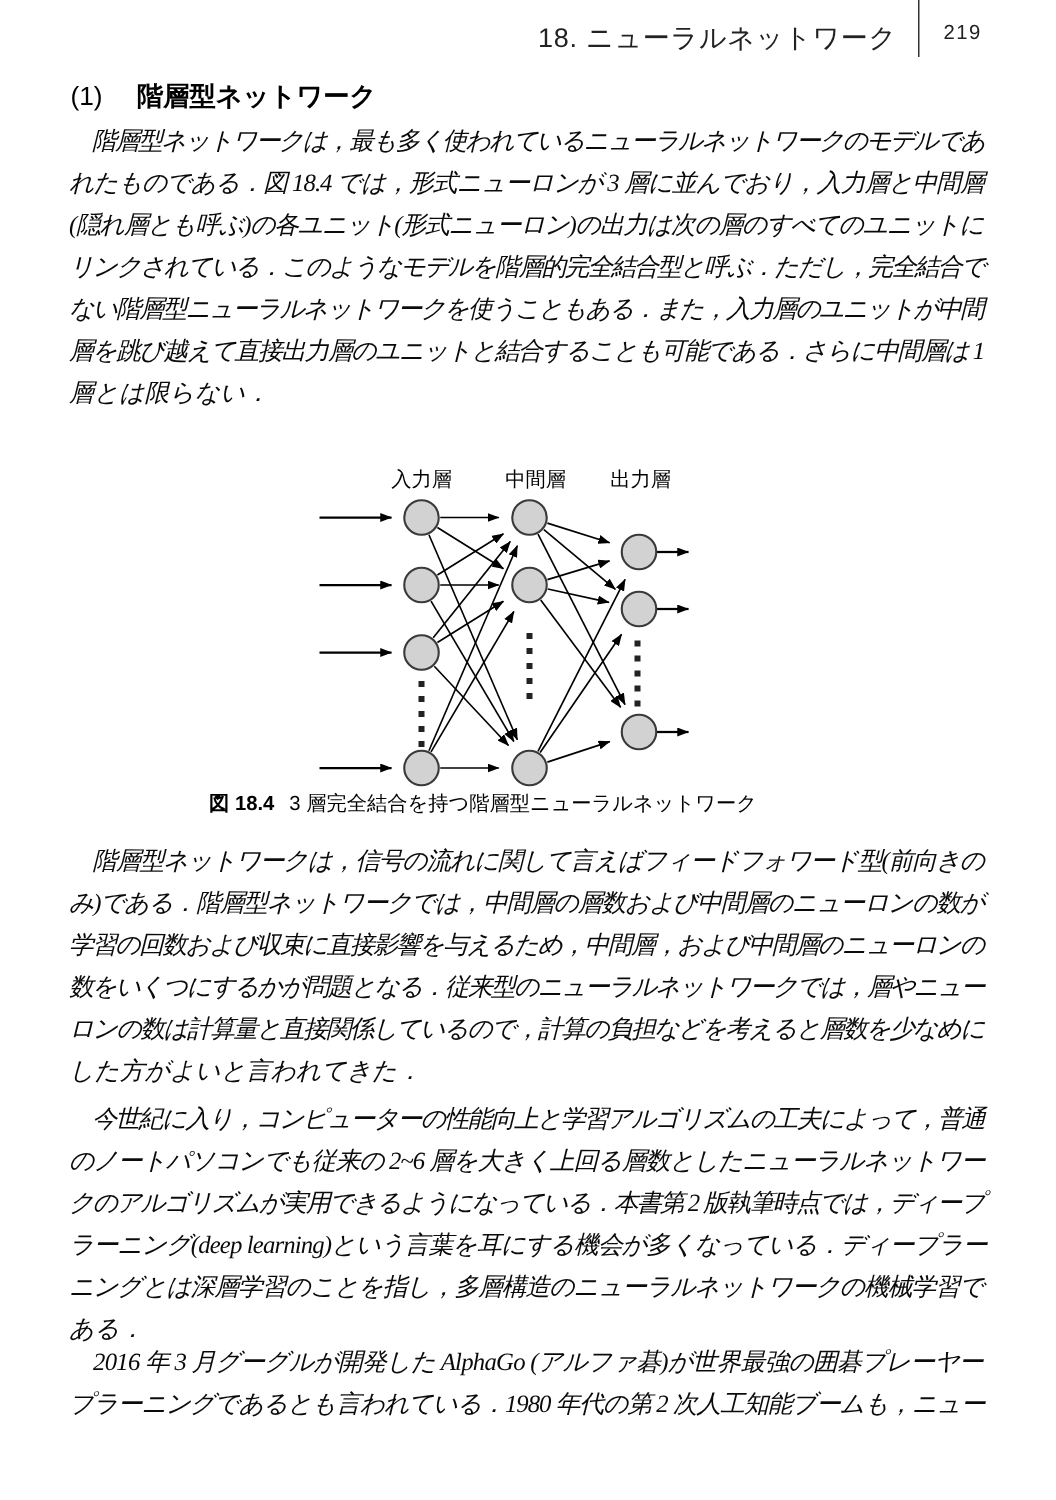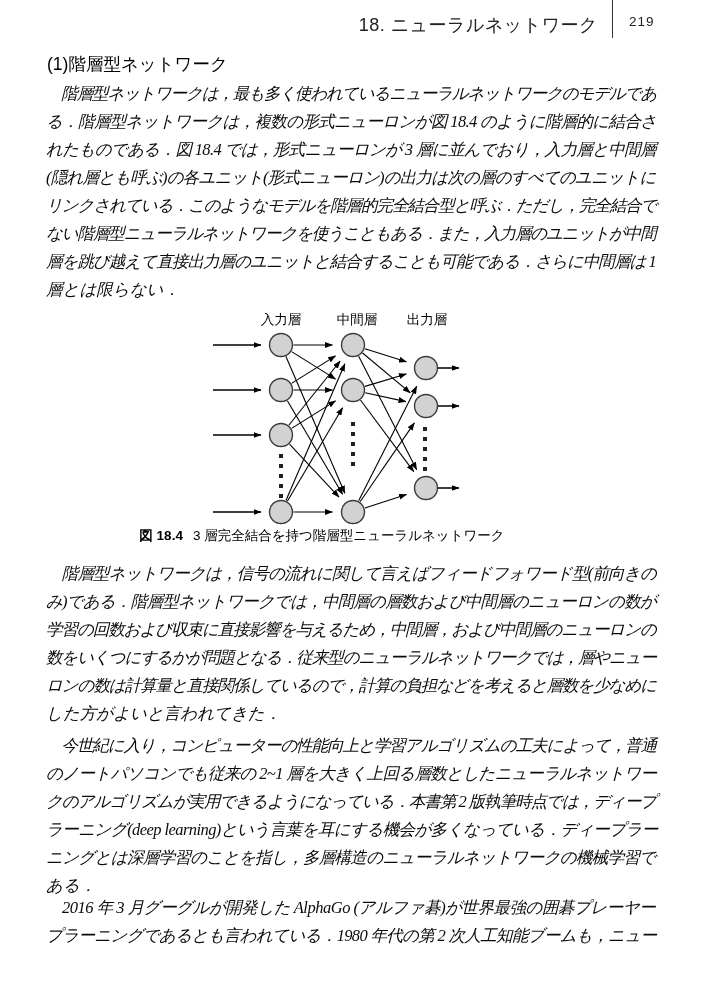--- a/index.html
+++ b/index.html
@@ -22,21 +22,21 @@
     font-family:"Liberation Sans","DejaVu Sans",sans-serif;
     font-size:13.5px;color:#222;letter-spacing:1px;
   }
   
   .section-heading{
     position:absolute;top:52px;left:47px;
     font-family:"Liberation Sans","DejaVu Sans",sans-serif;
     font-size:17.5px;color:#000;
   }
   .section-heading .sec-num{font-weight:normal;}
-  .section-heading .sec-title{font-weight:normal;margin-left:0;}
+  .section-heading .sec-title{font-weight:bold;margin-left:23px;}
   
   .para{
     position:absolute;left:46px;width:610px;
     font-size:16.5px;color:#0a0a0a;font-style:italic;
   }
   .tline{
     height:28px;line-height:28px;white-space:nowrap;overflow:visible;
   }
   
   .figure-wrap{position:absolute;top:306px;left:0;width:703px;height:220px;}
@@ -58,39 +58,38 @@
 <div class="header-divider"></div>
 <div class="page-number">219</div>
 
 <div class="section-heading">
   <span class="sec-num">(1)</span><span class="sec-title">階層型ネットワーク</span>
 </div>
 
 <div id="body-paragraphs">
     <div class="para" style="top: 80px;">
       <div class="tline" style="letter-spacing: -1.12821px;">　階層型ネットワークは，最も多く使われているニューラルネットワークのモデルであ</div>
-      <div class="tline" style="letter-spacing: -0.666667px;">る．階層型ネットワークは，複数の形式ニューロンが図 18.4 のように階層的に結合さ</div>
       <div class="tline" style="letter-spacing: -0.659091px;">れたものである．図 18.4 では，形式ニューロンが 3 層に並んでおり，入力層と中間層</div>
       <div class="tline" style="letter-spacing: -0.804878px;">(隠れ層とも呼ぶ)の各ユニット(形式ニューロン)の出力は次の層のすべてのユニットに</div>
       <div class="tline" style="letter-spacing: -1.07692px;">リンクされている．このようなモデルを階層的完全結合型と呼ぶ．ただし，完全結合で</div>
       <div class="tline" style="letter-spacing: -1.12821px;">ない階層型ニューラルネットワークを使うこともある．また，入力層のユニットが中間</div>
       <div class="tline" style="letter-spacing: -0.95px;">層を跳び越えて直接出力層のユニットと結合することも可能である．さらに中間層は 1</div>
       <div class="tline">層とは限らない．</div>
     </div>
     <div class="para" style="top: 560px;">
       <div class="tline" style="letter-spacing: -0.794872px;">　階層型ネットワークは，信号の流れに関して言えばフィードフォワード型(前向きの</div>
       <div class="tline" style="letter-spacing: -0.794872px;">み)である．階層型ネットワークでは，中間層の層数および中間層のニューロンの数が</div>
       <div class="tline" style="letter-spacing: -1.05128px;">学習の回数および収束に直接影響を与えるため，中間層，および中間層のニューロンの</div>
       <div class="tline" style="letter-spacing: -1.12821px;">数をいくつにするかが問題となる．従来型のニューラルネットワークでは，層やニュー</div>
       <div class="tline" style="letter-spacing: -1.07692px;">ロンの数は計算量と直接関係しているので，計算の負担などを考えると層数を少なめに</div>
       <div class="tline">した方がよいと言われてきた．</div>
     </div>
     <div class="para" style="top: 732px;">
       <div class="tline" style="letter-spacing: -1.05128px;">　今世紀に入り，コンピューターの性能向上と学習アルゴリズムの工夫によって，普通</div>
-      <div class="tline" style="letter-spacing: -0.658537px;">のノートパソコンでも従来の 2~1 層を大きく上回る層数としたニューラルネットワー</div>
+      <div class="tline" style="letter-spacing: -0.658537px;">のノートパソコンでも従来の 2~6 層を大きく上回る層数としたニューラルネットワー</div>
       <div class="tline" style="letter-spacing: -1.04878px;">クのアルゴリズムが実用できるようになっている．本書第 2 版執筆時点では，ディープ</div>
       <div class="tline" style="letter-spacing: -0.574468px;">ラーニング(deep learning)という言葉を耳にする機会が多くなっている．ディープラー</div>
       <div class="tline" style="letter-spacing: -0.684211px;">ニングとは深層学習のことを指し，多層構造のニューラルネットワークの機械学習で</div>
       <div class="tline">ある．</div>
     </div>
     <div class="para" style="top: 894px;">
       <div class="tline" style="letter-spacing: -0.489796px;">　2016 年 3 月グーグルが開発した AlphaGo (アルファ碁)が世界最強の囲碁プレーヤー</div>
       <div class="tline" style="letter-spacing: -0.674419px;">プラーニングであるとも言われている．1980 年代の第 2 次人工知能ブームも，ニュー</div>
     </div>
   </div>

